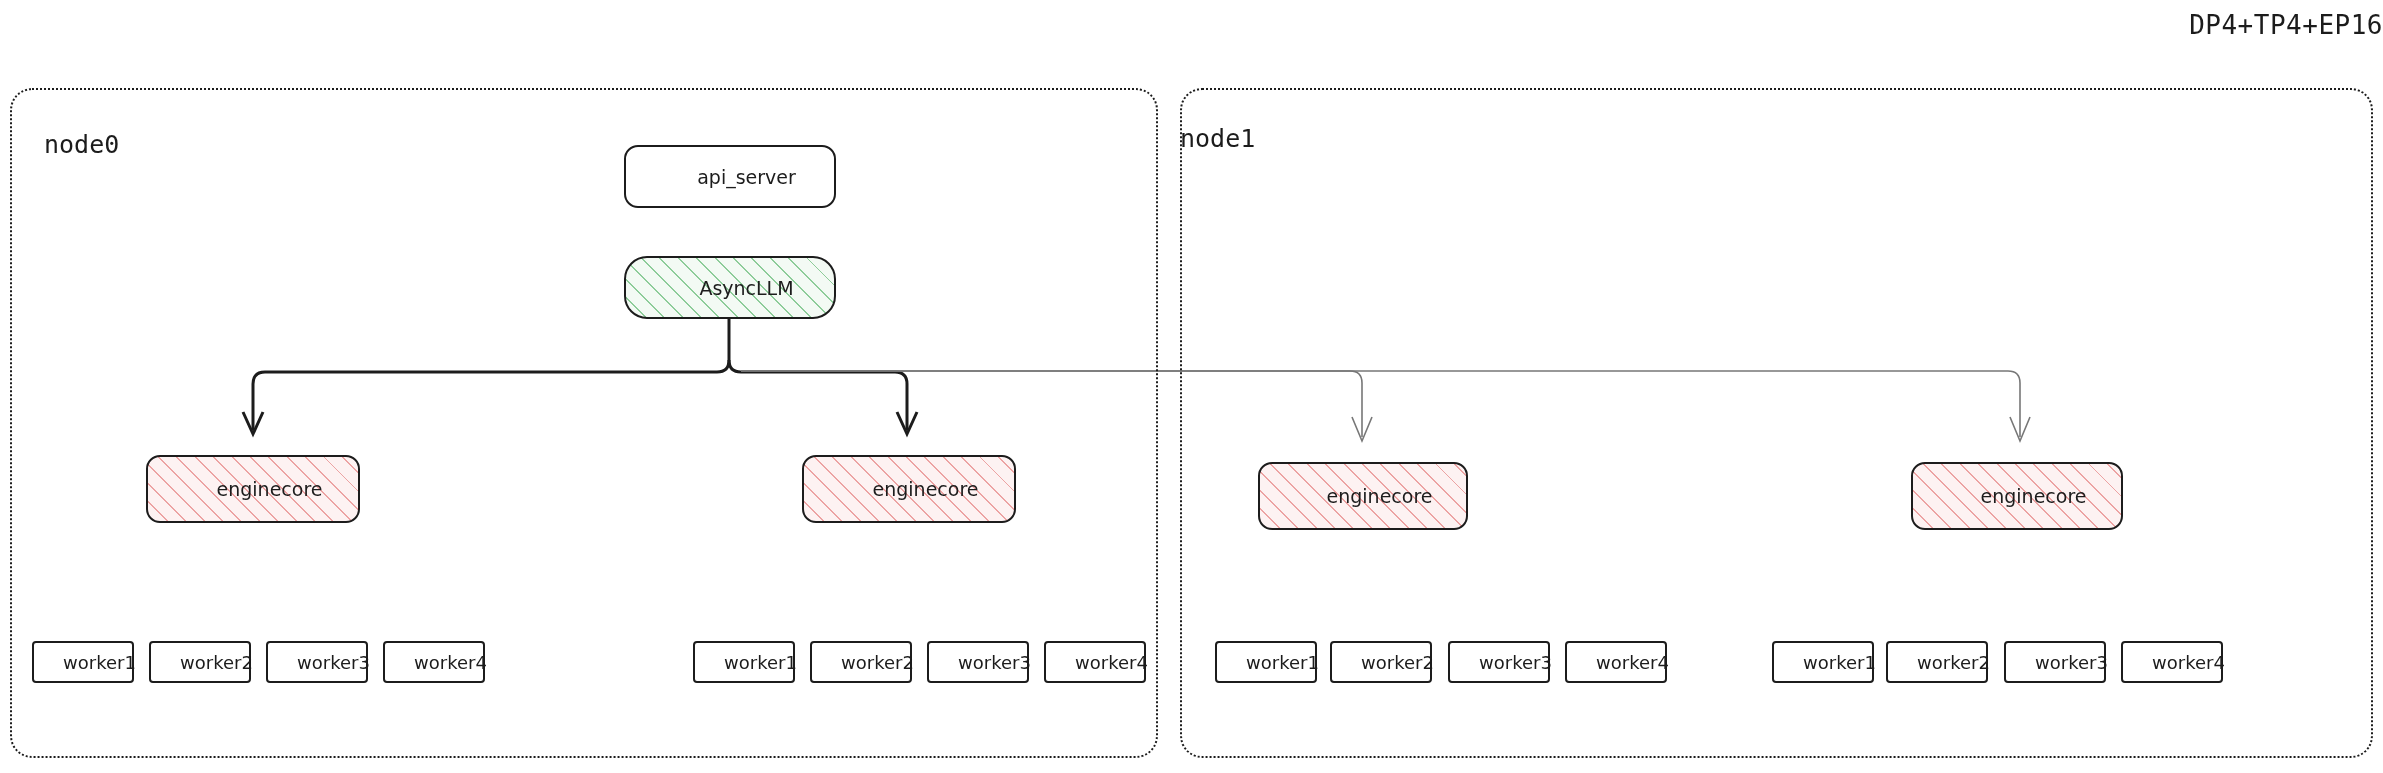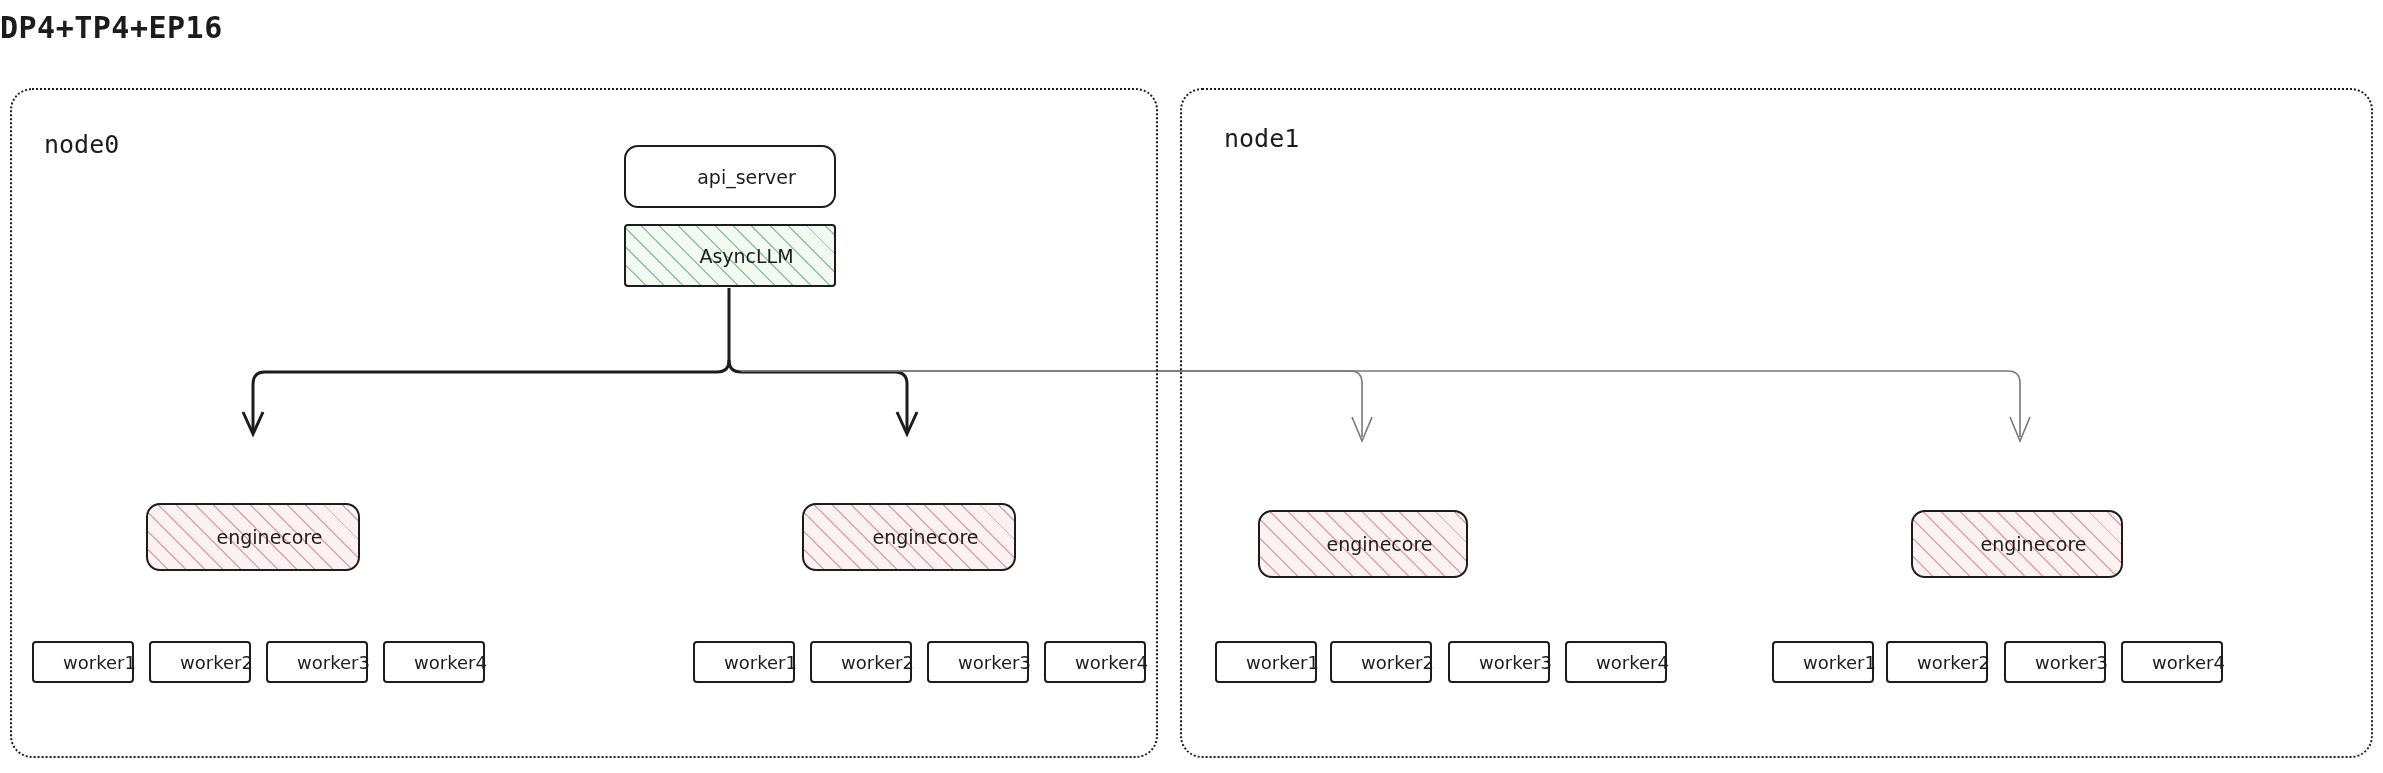--- a/index.html
+++ b/index.html
@@ -21,27 +21,26 @@
     width: 2383px;
     height: 773px;
   }
 
   
   .diagram-title {
     position: absolute;
     left: 0;
     top: 10px;
     width: 2383px;
-    text-align: left;
+    text-align: right;
     font-family: "DejaVu Sans Mono", monospace;
-    font-size: 30px;
+    font-size: 26px;
     color: #1c1c1c;
     letter-spacing: 0.5px;
     white-space: nowrap;
-    font-weight: bold;
   }
 
   
   .node-box {
     position: absolute;
     border: 2.5px dotted #1c1c1c;
     border-radius: 22px;
     box-sizing: border-box;
     background: transparent;
   }
@@ -67,43 +66,43 @@
   }
 
   .shape-plain {
     background: #ffffff;
     border: 2.5px solid #1c1c1c;
     border-radius: 14px;
   }
 
   .shape-async {
     border: 2.5px solid #1c1c1c;
-    border-radius: 4px;
+    border-radius: 23px;
     background-color: #f3faf4;
     background-image: repeating-linear-gradient(
       45deg,
       rgba(123, 196, 137, 0.85) 0px,
       rgba(123, 196, 137, 0.85) 1.4px,
       rgba(0,0,0,0) 1.4px,
       rgba(0,0,0,0) 13px
     );
+    margin-top: 32px;
   }
 
   .shape-engine {
     border: 2.5px solid #1c1c1c;
     border-radius: 14px;
     background-color: #fdf2f2;
     background-image: repeating-linear-gradient(
       45deg,
       rgba(232, 143, 143, 0.8) 0px,
       rgba(232, 143, 143, 0.8) 1.4px,
       rgba(0,0,0,0) 1.4px,
       rgba(0,0,0,0) 13px
     );
-    margin-top: 48px;
   }
 
   .shape-worker {
     background: #ffffff;
     border: 2.5px solid #1c1c1c;
     border-radius: 4px;
     font-size: 18px;
   }
 
   
@@ -167,21 +166,21 @@
   <div class="shape shape-worker" style="left:149px; top:641px; width:102px; height:42px;">worker2</div>
   <div class="shape shape-worker" style="left:266px; top:641px; width:102px; height:42px;">worker3</div>
   <div class="shape shape-worker" style="left:383px; top:641px; width:102px; height:42px;">worker4</div>
 
   <div class="shape shape-worker" style="left:693px; top:641px; width:102px; height:42px;">worker1</div>
   <div class="shape shape-worker" style="left:810px; top:641px; width:102px; height:42px;">worker2</div>
   <div class="shape shape-worker" style="left:927px; top:641px; width:102px; height:42px;">worker3</div>
   <div class="shape shape-worker" style="left:1044px; top:641px; width:102px; height:42px;">worker4</div>
 
   <div class="node-box" style="left:1180px; top:88px; width:1193px; height:670px;"></div>
-  <div class="node-label" style="left:1224px; top:124px;">node1</div>
+  <div class="node-label" style="left:1180px; top:124px;">node1</div>
 
   <div class="shape shape-engine" style="left:1258px; top:462px; width:210px; height:68px;">enginecore</div>
   <div class="shape shape-engine" style="left:1911px; top:462px; width:212px; height:68px;">enginecore</div>
 
   <div class="shape shape-worker" style="left:1215px; top:641px; width:102px; height:42px;">worker1</div>
   <div class="shape shape-worker" style="left:1330px; top:641px; width:102px; height:42px;">worker2</div>
   <div class="shape shape-worker" style="left:1448px; top:641px; width:102px; height:42px;">worker3</div>
   <div class="shape shape-worker" style="left:1565px; top:641px; width:102px; height:42px;">worker4</div>
 
   <div class="shape shape-worker" style="left:1772px; top:641px; width:102px; height:42px;">worker1</div>

